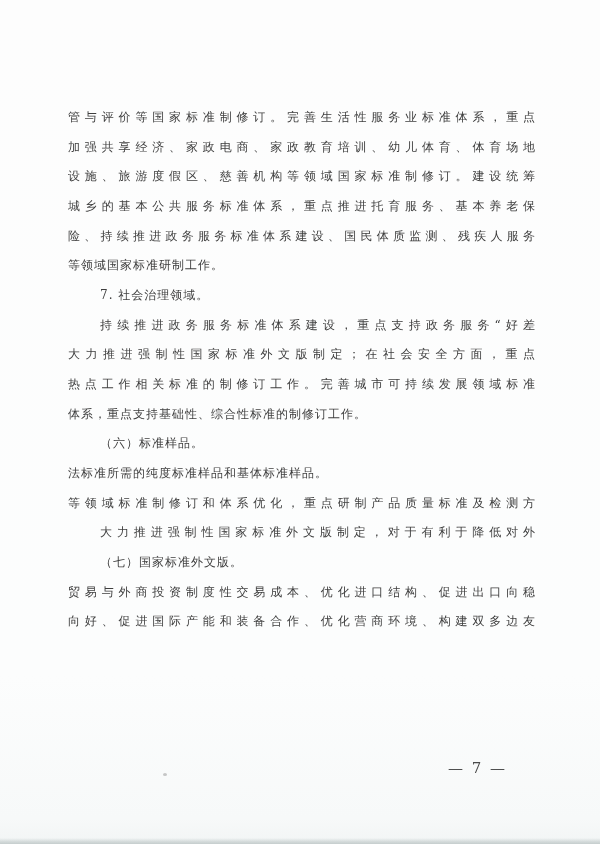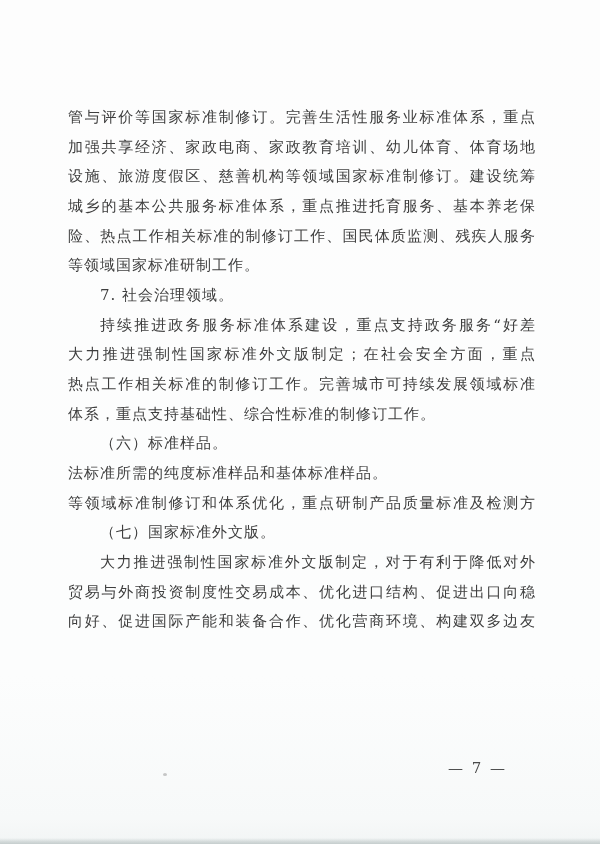--- a/index.html
+++ b/index.html
@@ -18,21 +18,21 @@
   .paper {
     position: absolute;
     inset: 0;
     background: linear-gradient(180deg, #fdfdfd 0%, #fcfdfd 80%, #f7f9f9 97%, #f2f5f5 100%);
   }
   .doc-text {
     position: absolute;
     left: 68px;
     top: 103px;
     width: 467px;
-    font-size: 15px;
+    font-size: 12px;
     line-height: 29.67px;
     color: #3e3e3e;
     letter-spacing: 1px;
   }
   .line {
     white-space: nowrap;
   }
   .line.j {
     white-space: normal;
     letter-spacing: 0;
@@ -74,32 +74,32 @@
 </head>
 <body>
 
 <div class="paper"></div>
 
 <div class="doc-text">
   <div class="line j">管与评价等国家标准制修订。完善生活性服务业标准体系，重点</div>
   <div class="line j">加强共享经济、家政电商、家政教育培训、幼儿体育、体育场地</div>
   <div class="line j">设施、旅游度假区、慈善机构等领域国家标准制修订。建设统筹</div>
   <div class="line j">城乡的基本公共服务标准体系，重点推进托育服务、基本养老保</div>
-  <div class="line j">险、热点工作相关标准的制修订工作、国民体质监测、残疾人服务</div>
+  <div class="line j">险、持续推进政务服务标准体系建设、国民体质监测、残疾人服务</div>
   <div class="line">等领域国家标准研制工作。</div>
   <div class="line ind">7. 社会治理领域。</div>
   <div class="line j ind">持续推进政务服务标准体系建设，重点支持政务服务“好差</div>
   <div class="line j">大力推进强制性国家标准外文版制定；在社会安全方面，重点</div>
   <div class="line j">热点工作相关标准的制修订工作。完善城市可持续发展领域标准</div>
   <div class="line">体系，重点支持基础性、综合性标准的制修订工作。</div>
   <div class="line ind">（六）标准样品。</div>
   <div class="line">法标准所需的纯度标准样品和基体标准样品。</div>
   <div class="line j">等领域标准制修订和体系优化，重点研制产品质量标准及检测方</div>
+  <div class="line j ind">大力推进强制性国家标准外文版制定，对于有利于降低对外</div>
   <div class="line ind">（七）国家标准外文版。</div>
-  <div class="line j ind">大力推进强制性国家标准外文版制定，对于有利于降低对外</div>
   <div class="line j">贸易与外商投资制度性交易成本、优化进口结构、促进出口向稳</div>
   <div class="line j">向好、促进国际产能和装备合作、优化营商环境、构建双多边友</div>
 </div>
 
 <div class="page-number">— 7 —</div>
 
 <div class="scan-speck"></div>
 <div class="bottom-edge"></div>
 
 </body></html>

